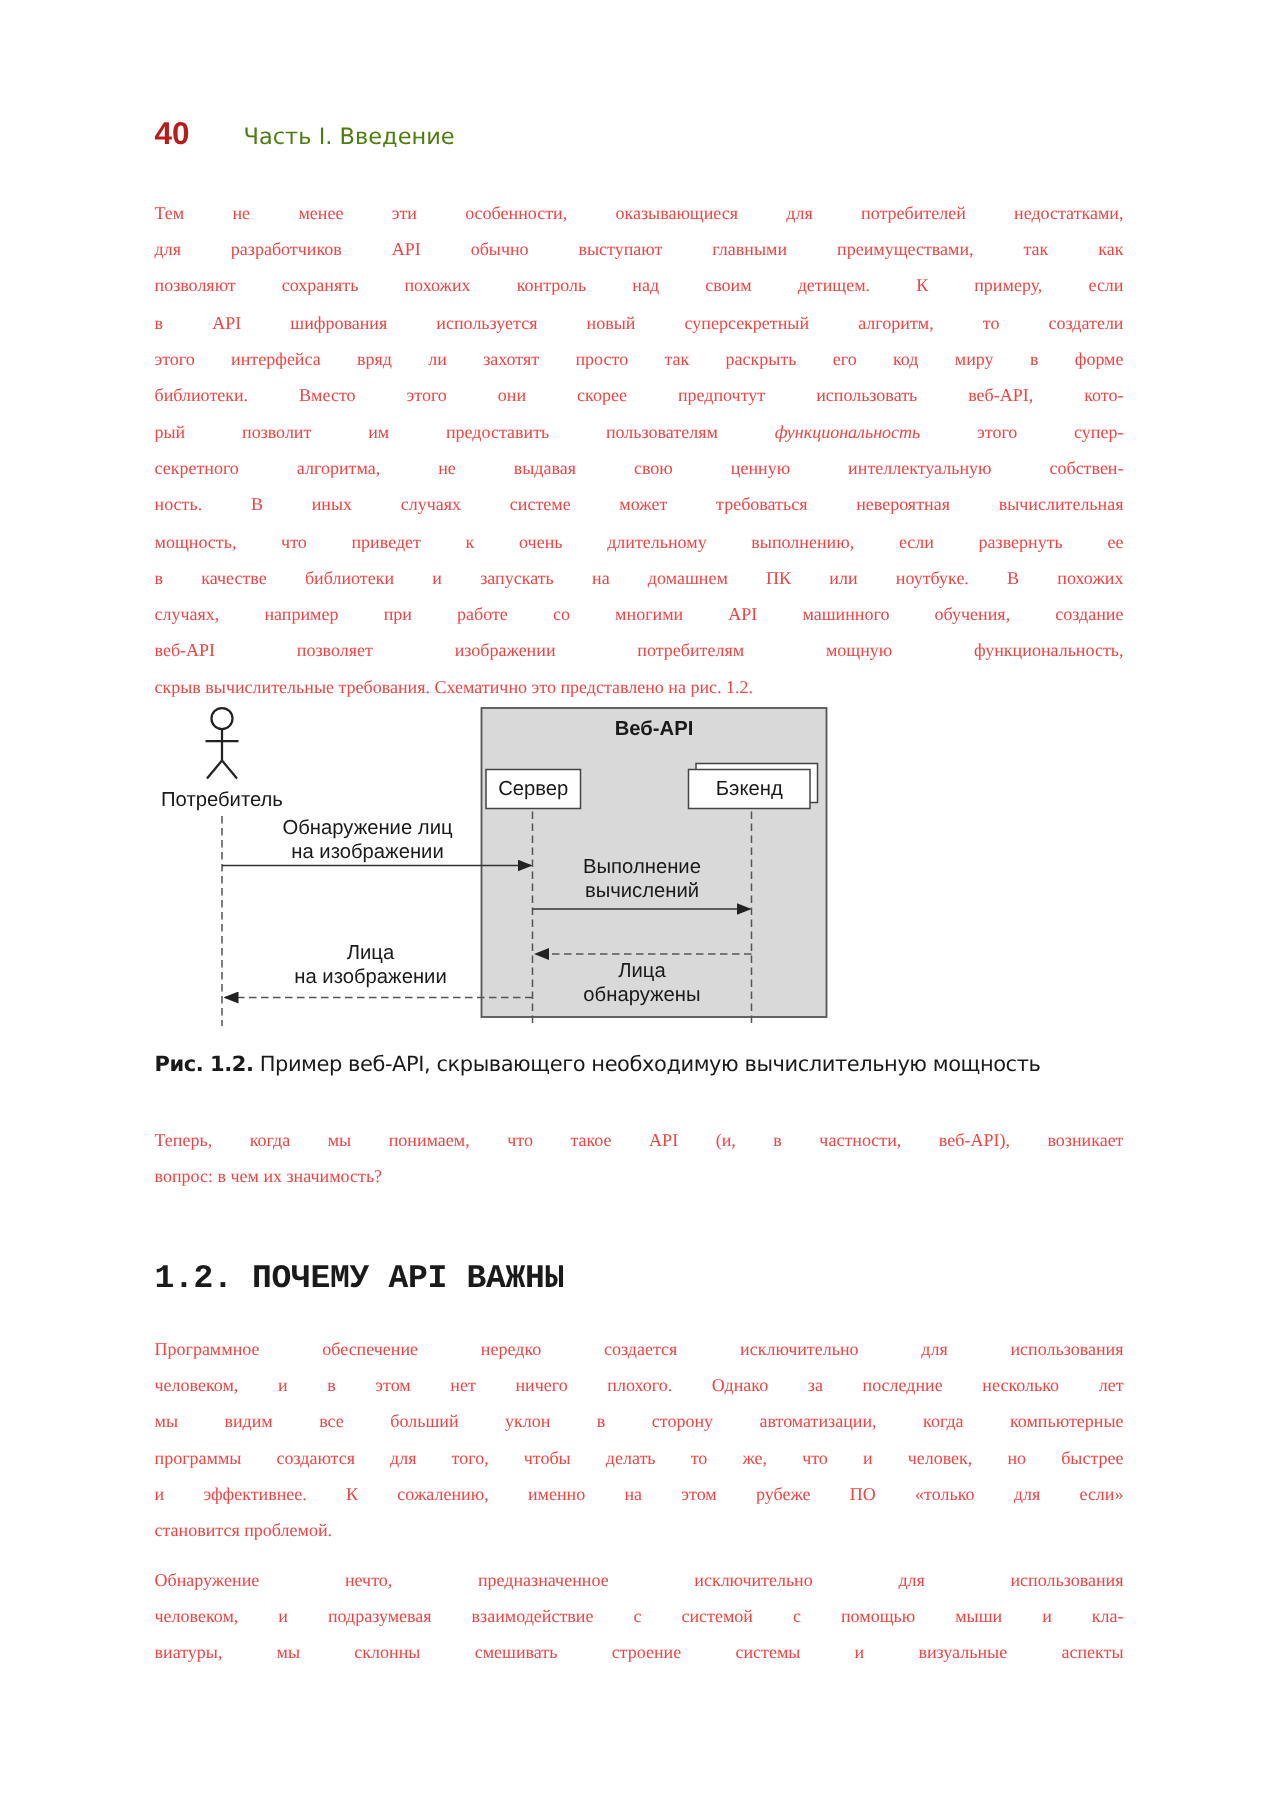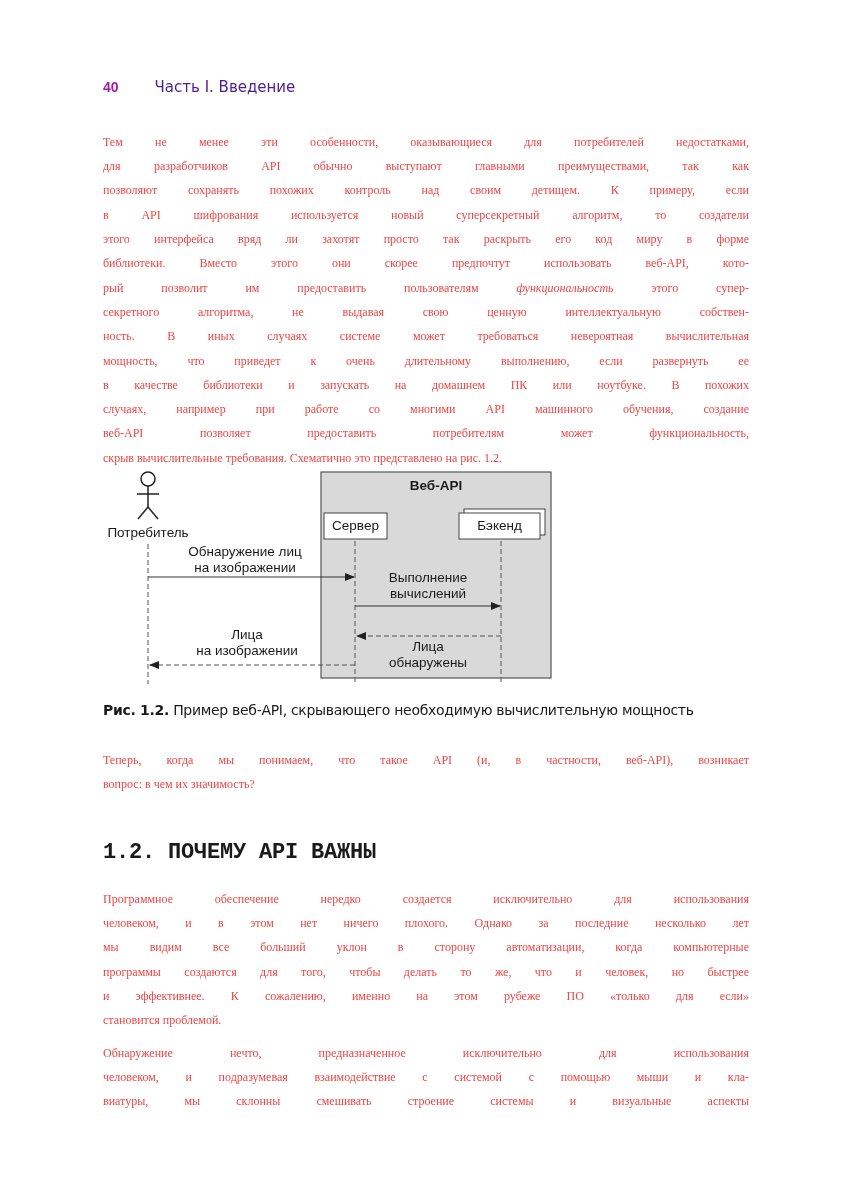--- a/index.html
+++ b/index.html
@@ -1,19 +1,19 @@
 <!DOCTYPE html>
 <html><head>
 <meta charset="utf-8">
 <style>
   html, body { margin: 0; padding: 0; background: #ffffff; }
   body { width: 849px; height: 1200px; position: relative; overflow: hidden; color: #1a1a1a; }
   .running-head { position: absolute; left: 103px; top: 78px; height: 30px; display: flex; align-items: baseline; }
-  .page-number { font-family: "Liberation Sans", sans-serif; font-weight: bold; font-size: 14px; color: #a21caf; }
-  .section-title { font-family: "DejaVu Sans", sans-serif; font-size: 15px; margin-left: 36px; color: #4c1d95; }
+  .page-number { font-family: "Liberation Sans", sans-serif; font-weight: bold; font-size: 21px; color: #b91c1c; }
+  .section-title { font-family: "DejaVu Sans", sans-serif; font-size: 15px; margin-left: 36px; color: #4d7c0f; }
 
   .body-line { position: absolute; left: 103px; width: 646px; font-family: Liberation Serif, serif; font-size: 12px; line-height: 24.4px; white-space: nowrap; text-align: justify; text-align-last: justify; color: #ef4444; }
   .body-line.last { text-align-last: left; }
   .body-line em { font-style: italic; }
 
   .caption { position: absolute; left: 103px; top: 700px; font-family: "DejaVu Sans", sans-serif; font-size: 14px; line-height: 20px; white-space: nowrap; color: #1a1a1a; letter-spacing: -0.3px; }
   .caption b { font-weight: bold; }
 
   .heading { position: absolute; left: 103px; top: 840px; font-family: Liberation Mono, monospace; font-weight: bold; font-size: 22px; letter-spacing: -0.2px; color: #1a1a1a; }
 
@@ -34,21 +34,21 @@
   <div class="body-line" style="top:178px">позволяют сохранять похожих контроль над своим детищем. К примеру, если</div>
   <div class="body-line" style="top:203px">в API шифрования используется новый суперсекретный алгоритм, то создатели</div>
   <div class="body-line" style="top:227px">этого интерфейса вряд ли захотят просто так раскрыть его код миру в форме</div>
   <div class="body-line" style="top:251px">библиотеки. Вместо этого они скорее предпочтут использовать веб-API, кото-</div>
   <div class="body-line" style="top:276px"><span>рый позволит им предоставить пользователям </span><em>функциональность</em><span> этого супер-</span></div>
   <div class="body-line" style="top:300px">секретного алгоритма, не выдавая свою ценную интеллектуальную собствен-</div>
   <div class="body-line" style="top:324px">ность. В иных случаях системе может требоваться невероятная вычислительная</div>
   <div class="body-line" style="top:349px">мощность, что приведет к очень длительному выполнению, если развернуть ее</div>
   <div class="body-line" style="top:373px">в качестве библиотеки и запускать на домашнем ПК или ноутбуке. В похожих</div>
   <div class="body-line" style="top:397px">случаях, например при работе со многими API машинного обучения, создание</div>
-  <div class="body-line" style="top:421px">веб-API позволяет предоставить потребителям может функциональность,</div>
+  <div class="body-line" style="top:421px">веб-API позволяет изображении потребителям мощную функциональность,</div>
   <div class="body-line last" style="top:446px">скрыв вычислительные требования. Схематично это представлено на рис. 1.2.</div>
 </div>
 
 <svg class="diagram" viewBox="0 0 470 230" width="470" height="230">
   <defs>
     <marker id="arrow" markerWidth="10" markerHeight="8" refX="9" refY="4" orient="auto" markerUnits="userSpaceOnUse">
       <path d="M0,0 L10,4 L0,8 z" fill="#222"></path>
     </marker>
   </defs>
 

